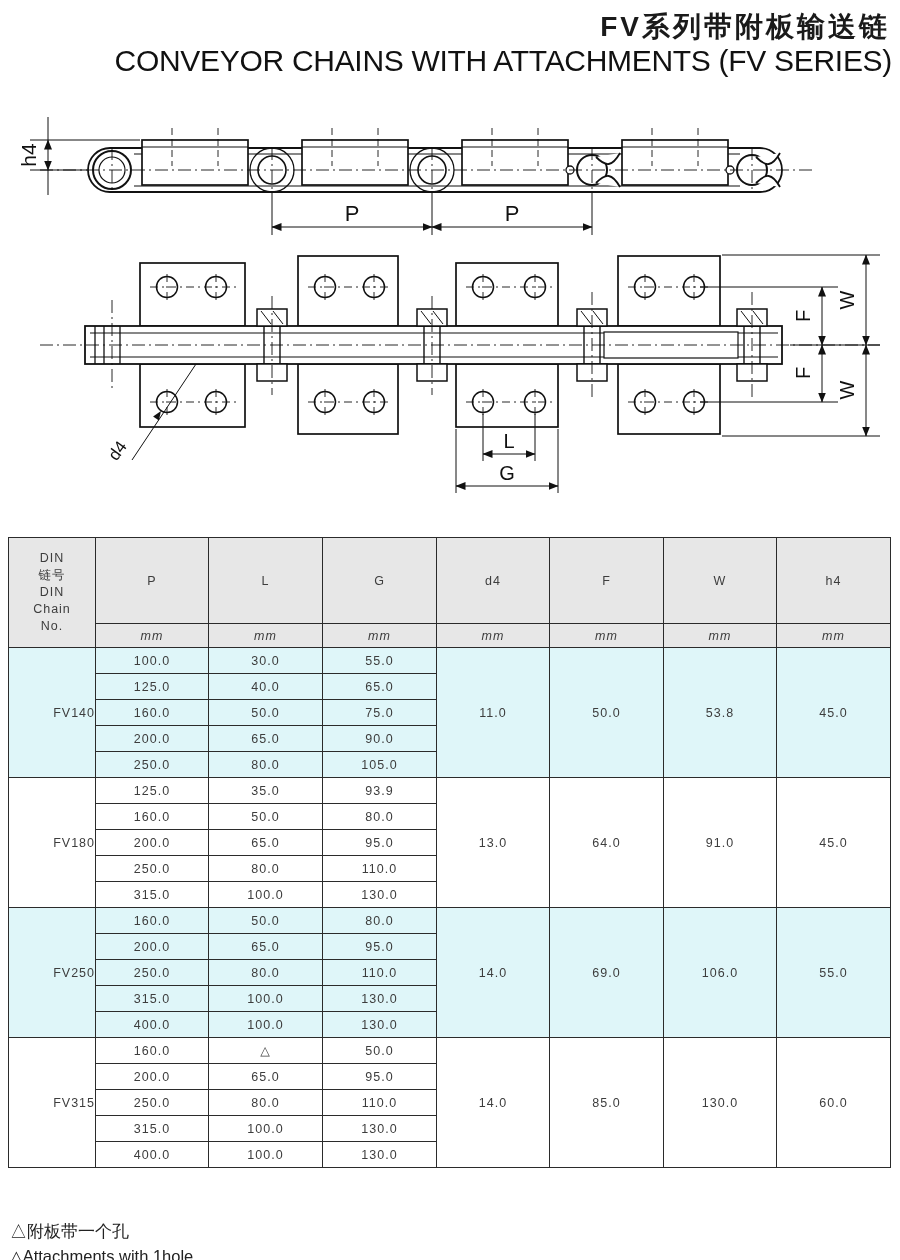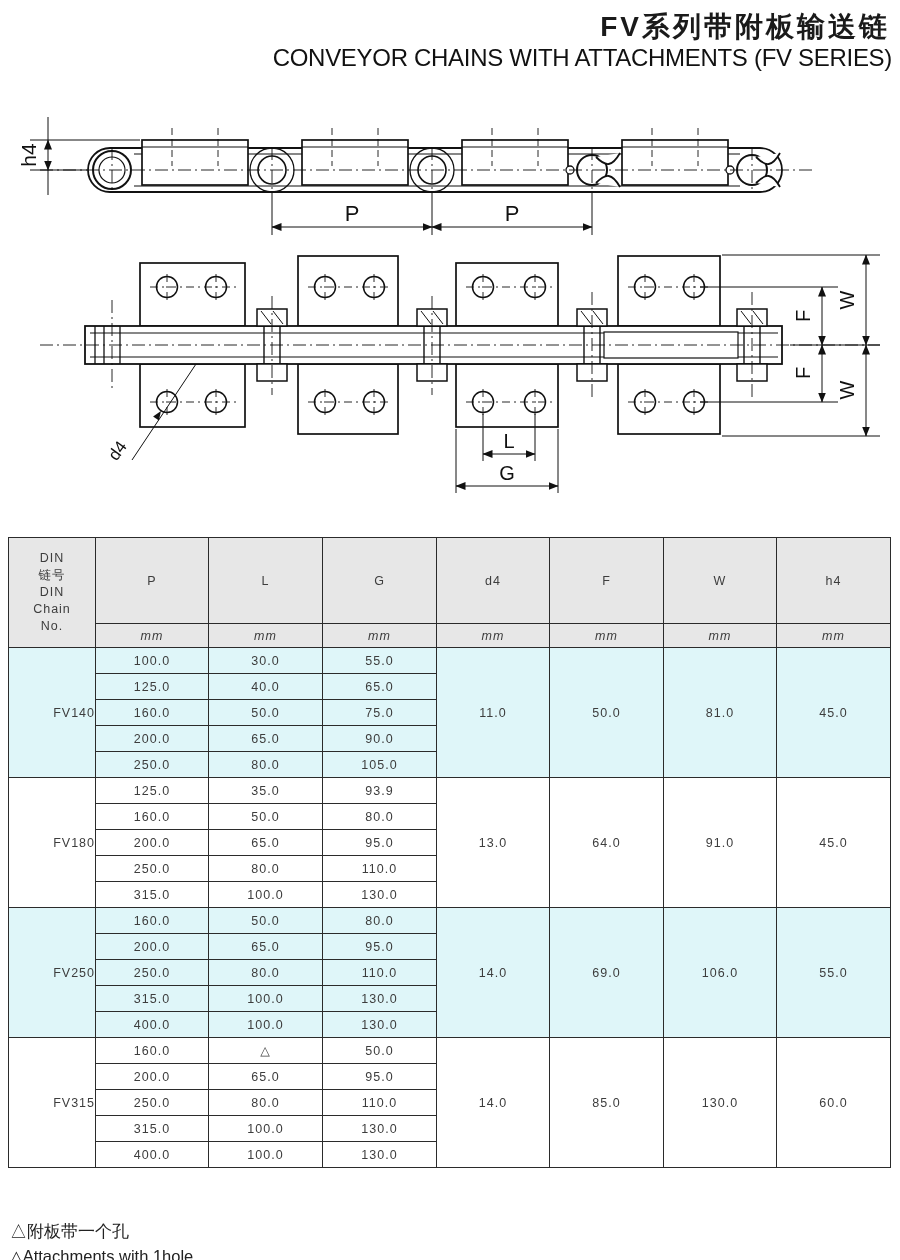--- a/index.html
+++ b/index.html
@@ -1,20 +1,20 @@
 <!DOCTYPE html>
 <html><head>
 <meta charset="utf-8">
 <style>
   html,body{margin:0;padding:0;background:#fff;}
   .page{position:relative;width:900px;height:1260px;background:#ffffff;overflow:hidden;
         font-family:"Liberation Sans", sans-serif;color:#1a1a1a;}
   .title-zh{position:absolute;top:8px;right:10px;font-size:28px;font-weight:bold;
             letter-spacing:3px;white-space:nowrap;}
-  .title-en{position:absolute;top:44px;right:8px;font-size:24px;font-weight:400;
+  .title-en{position:absolute;top:44px;right:8px;font-size:30px;font-weight:400;
             letter-spacing:-0.3px;white-space:nowrap;color:#111;}
   svg{position:absolute;left:0;}
   svg text{font-family:"Liberation Sans", sans-serif;fill:#111;}
   .dims-table{position:absolute;left:8px;top:537px;border-collapse:collapse;
               table-layout:fixed;width:882px;color:#3d3d3d;}
   .dims-table th,.dims-table td{border:1px solid #2b2b2b;text-align:center;vertical-align:middle;
               font-size:12.5px;font-weight:400;letter-spacing:1px;padding:0;background:#fff;}
   .dims-table thead th{background:#e7e7e7;}
   .dims-table .hdr-main{height:86px;padding-left:16px;}
   .dims-table .hdr-unit{height:24px;font-style:italic;}
@@ -298,21 +298,21 @@
       </tr>
     </thead>
     <tbody id="table-body">
         <tr class="hl">
           <th rowspan="5" class="chain-no">FV140</th>
           <td>100.0</td>
           <td>30.0</td>
           <td>55.0</td>
           <td rowspan="5">11.0</td>
           <td rowspan="5">50.0</td>
-          <td rowspan="5">81.0</td>
+          <td rowspan="5">53.8</td>
           <td rowspan="5">45.0</td>
         </tr>
         <tr class="hl">
           <td>125.0</td>
           <td>40.0</td>
           <td>65.0</td>
         </tr>
         <tr class="hl">
           <td>160.0</td>
           <td>50.0</td>

